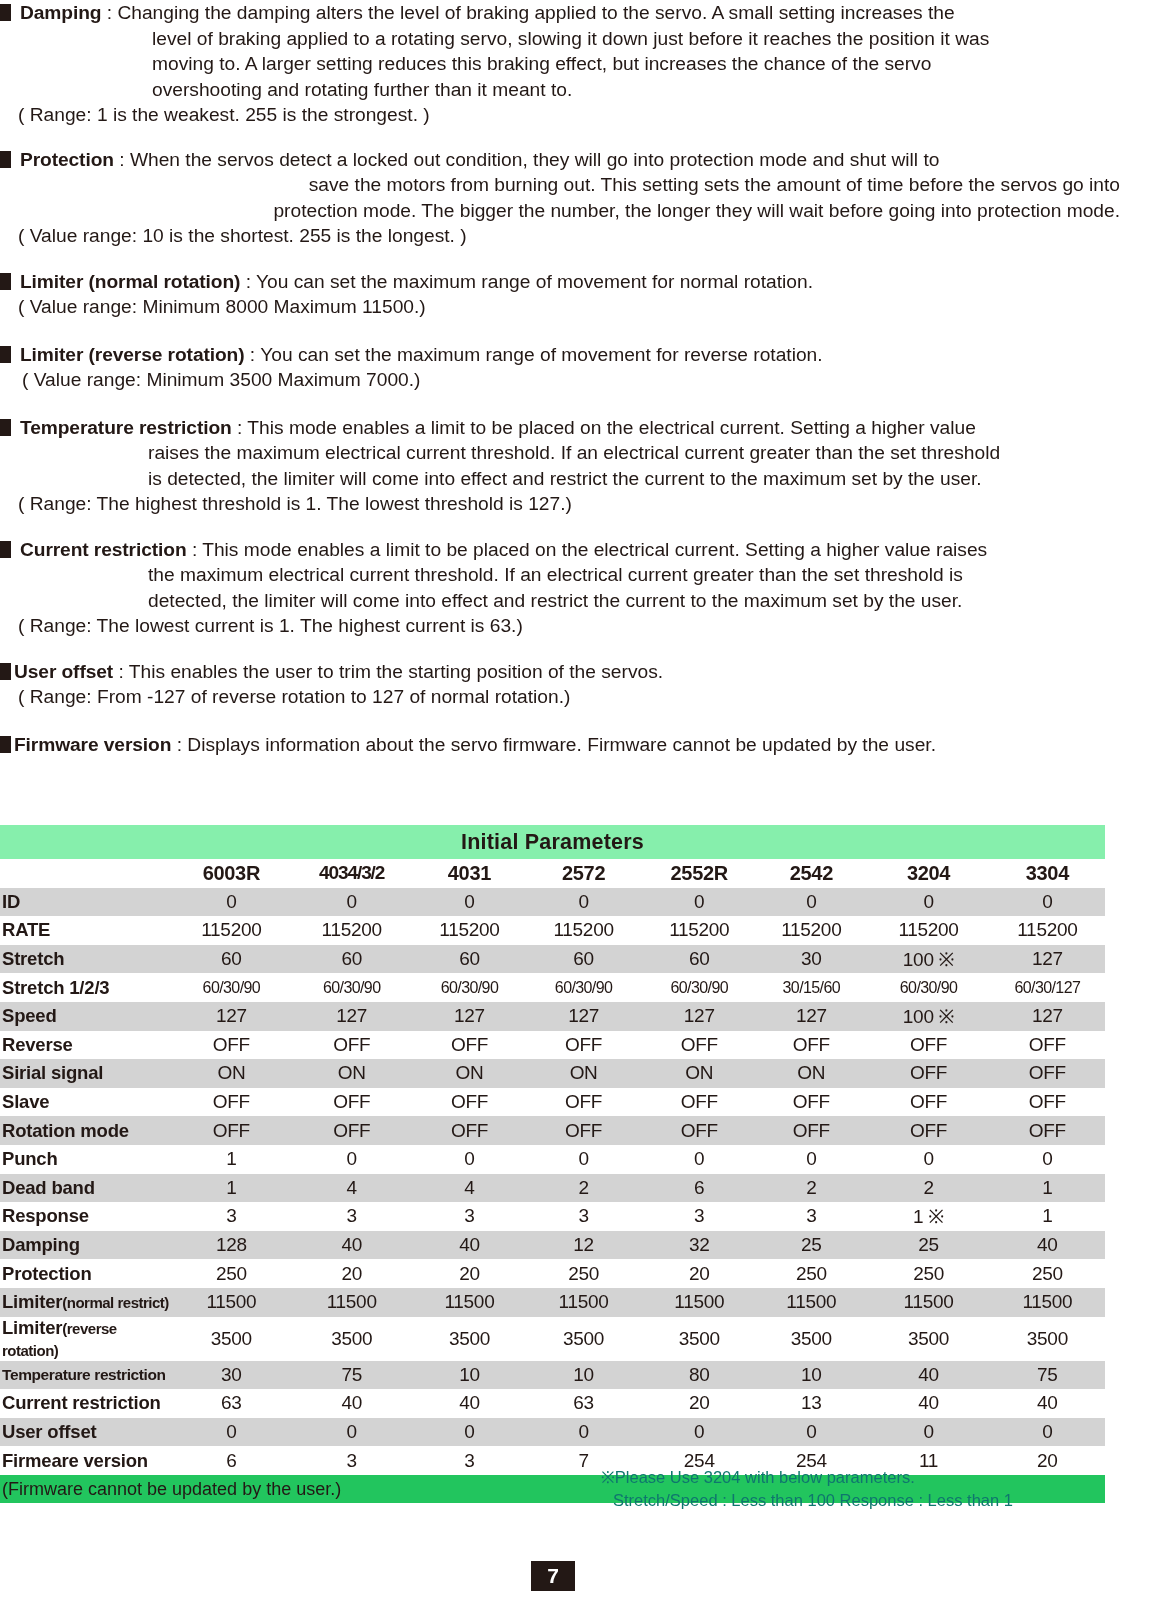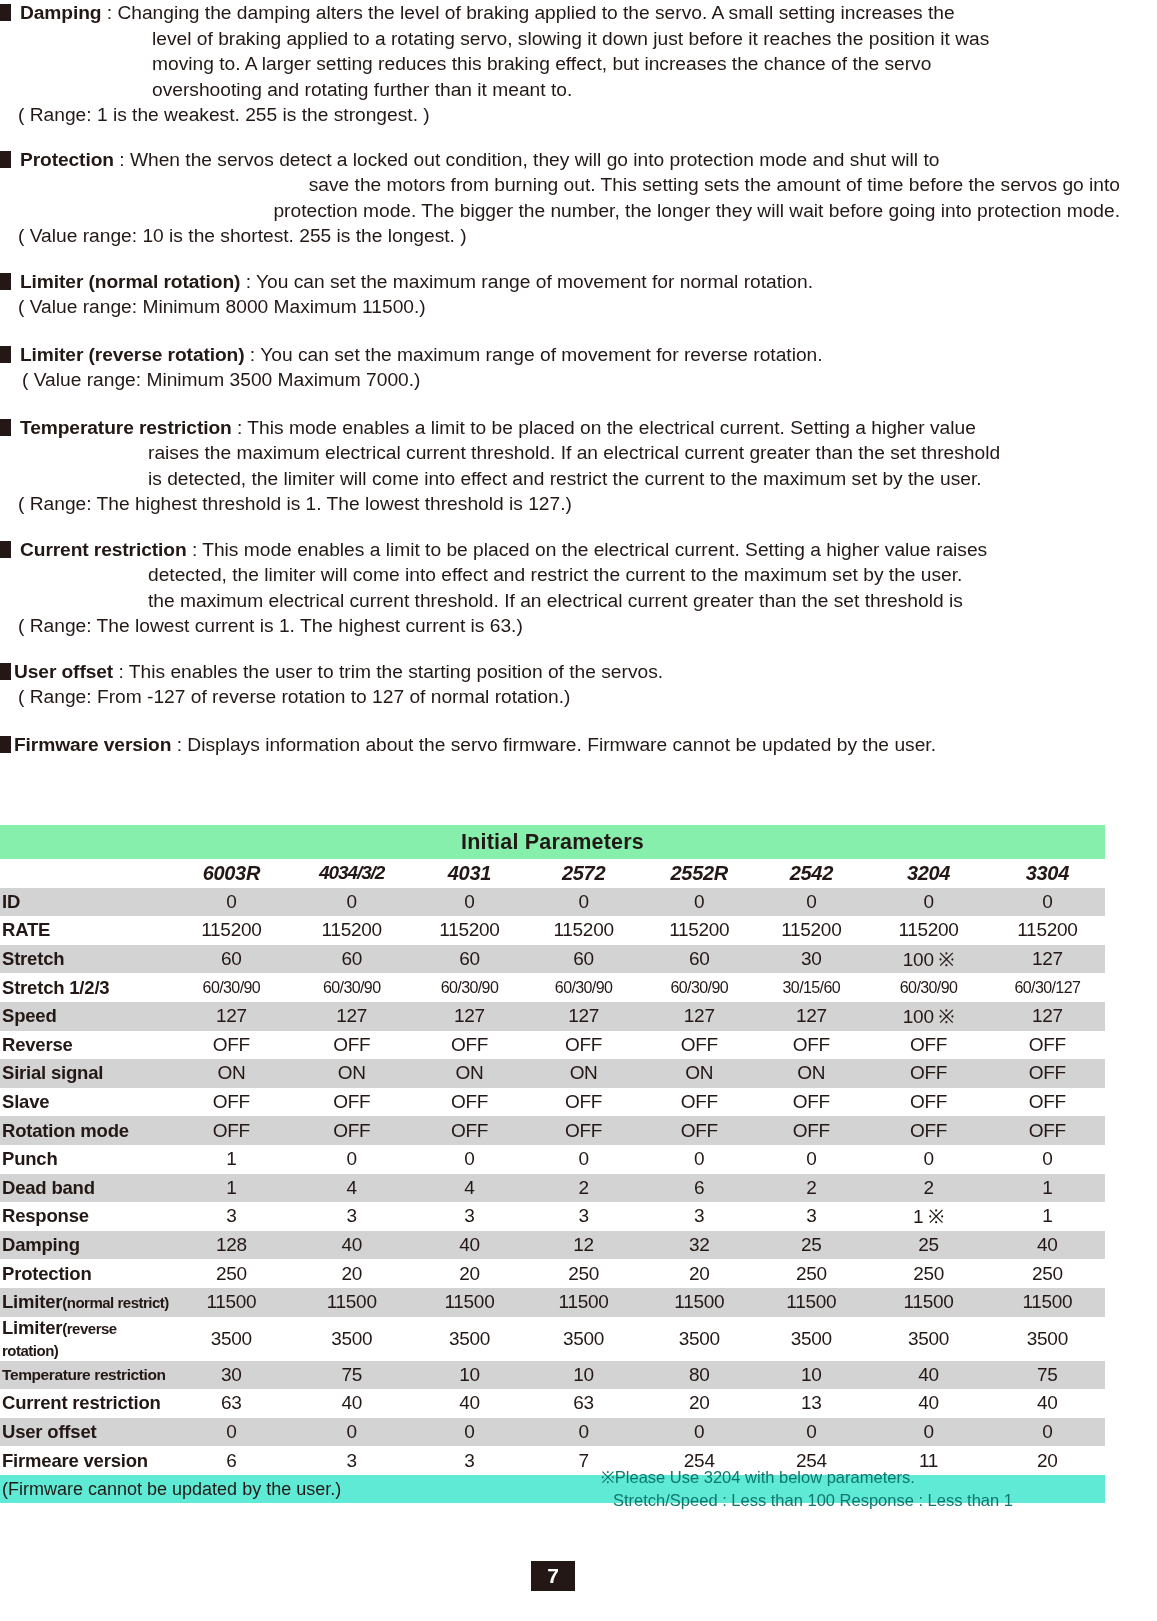--- a/index.html
+++ b/index.html
@@ -98,21 +98,20 @@
     background: #86efac;
     height: 34px !important;
     letter-spacing: 0.2px;
   }
 
   .hdr-cell {
     text-align: center;
     font-size: 20px;
     font-weight: bold;
     letter-spacing: -0.3px;
-    font-style: italic;
   }
   .hdr-cell.small { font-size: 19px; letter-spacing: -1.1px; }
 
   .rowlabel {
     text-align: left;
     font-size: 18.5px;
     font-weight: bold;
     padding-left: 2px !important;
     letter-spacing: -0.2px;
   }
@@ -127,21 +126,21 @@
     text-align: center;
     font-size: 19px;
     letter-spacing: -0.3px;
   }
   .val.sm { font-size: 16px; letter-spacing: -0.6px; }
 
   .note-cell {
     text-align: left;
     font-size: 18px;
     padding-left: 2px !important;
-    background: #5eead4;
+    background: #22c55e;
   }
 
   
   .footnote {
     position: absolute;
     left: 601px;
     top: 1466px;
     font-size: 16.5px;
     line-height: 23px;
     color: #0f766e;
@@ -208,22 +207,22 @@
     </div>
     <div class="hang h-temp">raises the maximum electrical current threshold. If an electrical current greater than the set threshold</div>
     <div class="hang h-temp">is detected, the limiter will come into effect and restrict the current to the maximum set by the user.</div>
     <div class="rangeline">( Range: The highest threshold is 1. The lowest threshold is 127.)</div>
   </div>
 
   <div class="entry" style="margin-bottom:20px;">
     <div class="line">
       <span class="bullet"></span><span class="term">Current restriction</span><span> : </span><span>This mode enables a limit to be placed on the electrical current. Setting a higher value raises</span>
     </div>
+    <div class="hang h-curr">the maximum electrical current threshold. If an electrical current greater than the set threshold is</div>
     <div class="hang h-curr">detected, the limiter will come into effect and restrict the current to the maximum set by the user.</div>
-    <div class="hang h-curr">the maximum electrical current threshold. If an electrical current greater than the set threshold is</div>
     <div class="rangeline">( Range: The lowest current is 1. The highest current is 63.)</div>
   </div>
 
   <div class="entry" style="margin-bottom:22px;">
     <div class="line">
       <span class="bullet narrow"></span><span class="term">User offset</span><span> : </span><span>This enables the user to trim the starting position of the servos.</span>
     </div>
     <div class="rangeline">( Range: From -127 of reverse rotation to 127 of normal rotation.)</div>
   </div>
 

